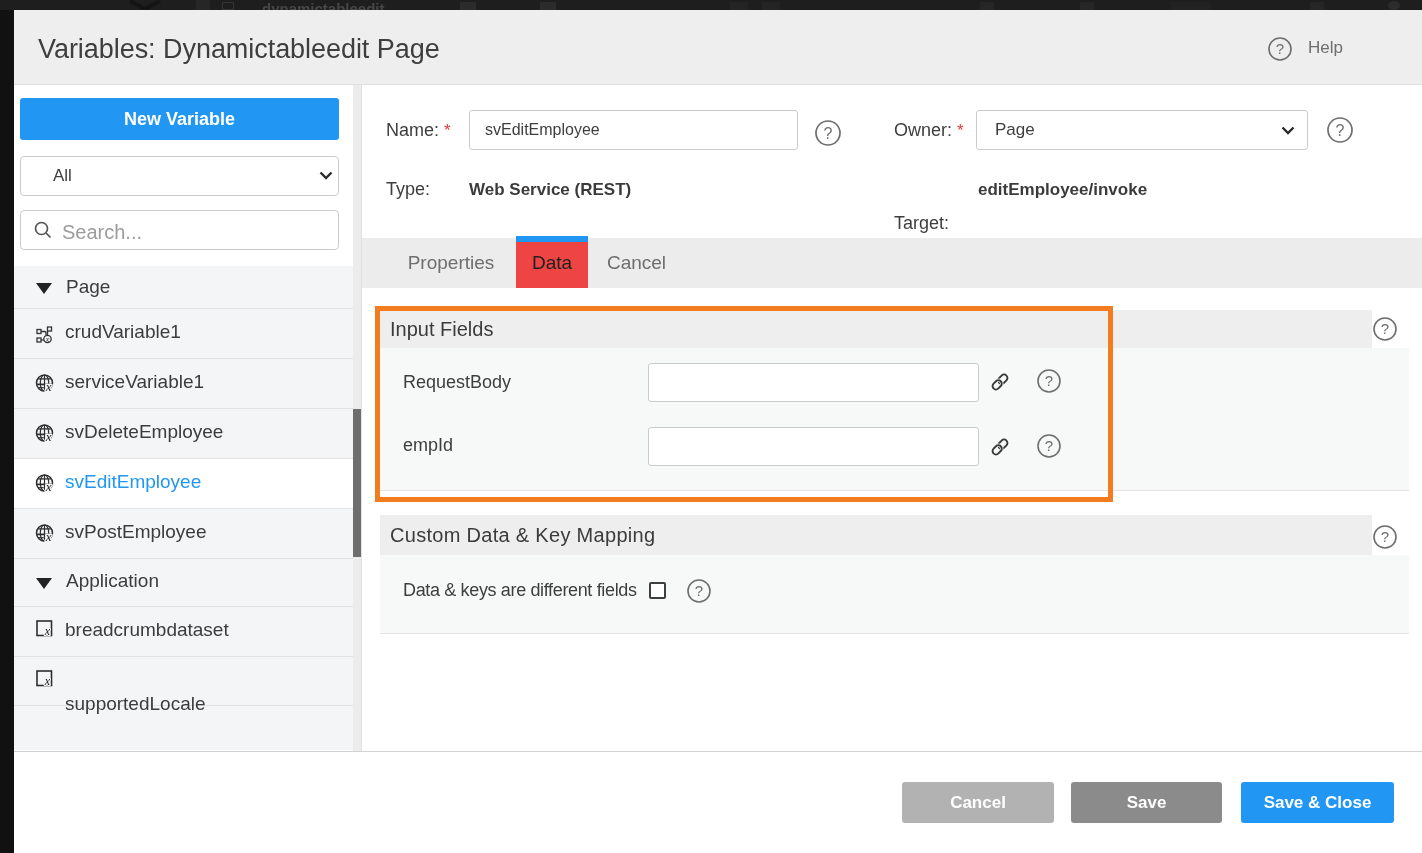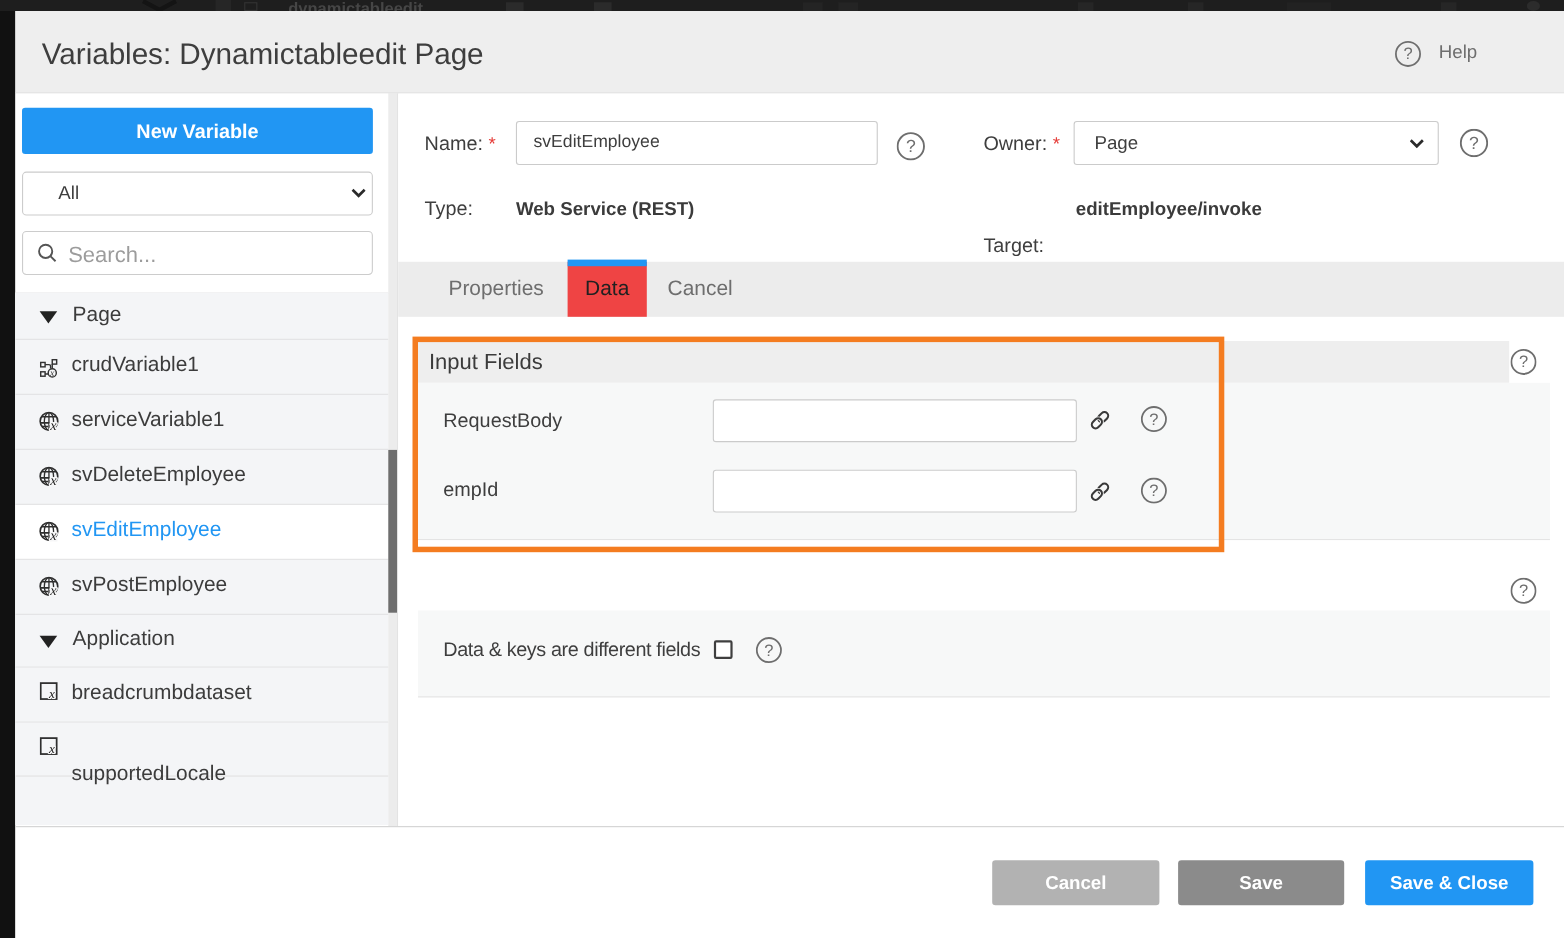--- a/index.html
+++ b/index.html
@@ -240,20 +240,21 @@
     <use href="#chain"></use>
   </svg>
 <svg class="qc" style="left:1037px;top:434px;" width="24" height="24" viewBox="0 0 24 24">
   <circle cx="12" cy="12" r="11" fill="none" stroke="#6e6e6e" stroke-width="1.6"></circle>
   <text x="12" y="17" text-anchor="middle" font-size="15" fill="#6e6e6e" font-family="Liberation Sans">?</text>
 </svg>
 
 <div class="abs orange"></div>
 
 <div class="panel" style="top:515px;height:119px;">
+  <div class="phead" style="height:40px;line-height:40px;letter-spacing:0.3px;">Custom Data &amp; Key Mapping</div>
   <div class="pbody" style="top:40px;height:79px;"></div>
 </div>
 <svg class="qc" style="left:1373px;top:525px;" width="24" height="24" viewBox="0 0 24 24">
     <use href="#qmark24"></use>
   </svg>
 <div class="flabel" style="left:403px;top:580px;letter-spacing:-0.35px;">Data &amp; keys are different fields</div>
 <div class="chk" style="left:649px;top:582px;"></div>
 <svg class="qc" style="left:687px;top:579px;" width="24" height="24" viewBox="0 0 24 24">
   <circle cx="12" cy="12" r="11" fill="none" stroke="#6e6e6e" stroke-width="1.6"></circle>
   <text x="12" y="17" text-anchor="middle" font-size="15" fill="#6e6e6e" font-family="Liberation Sans">?</text>

